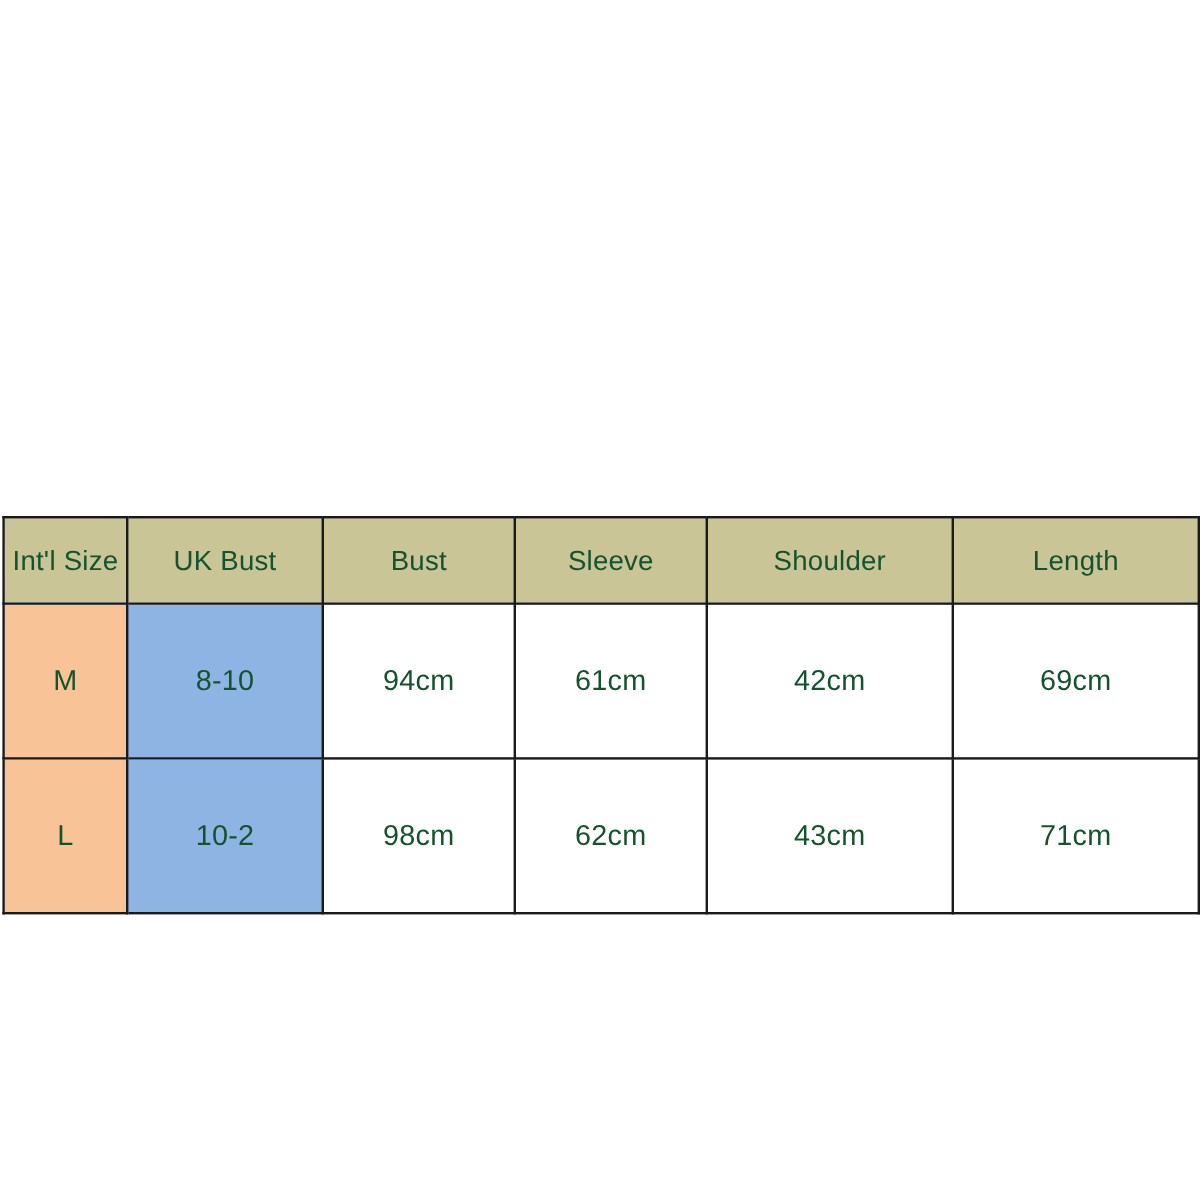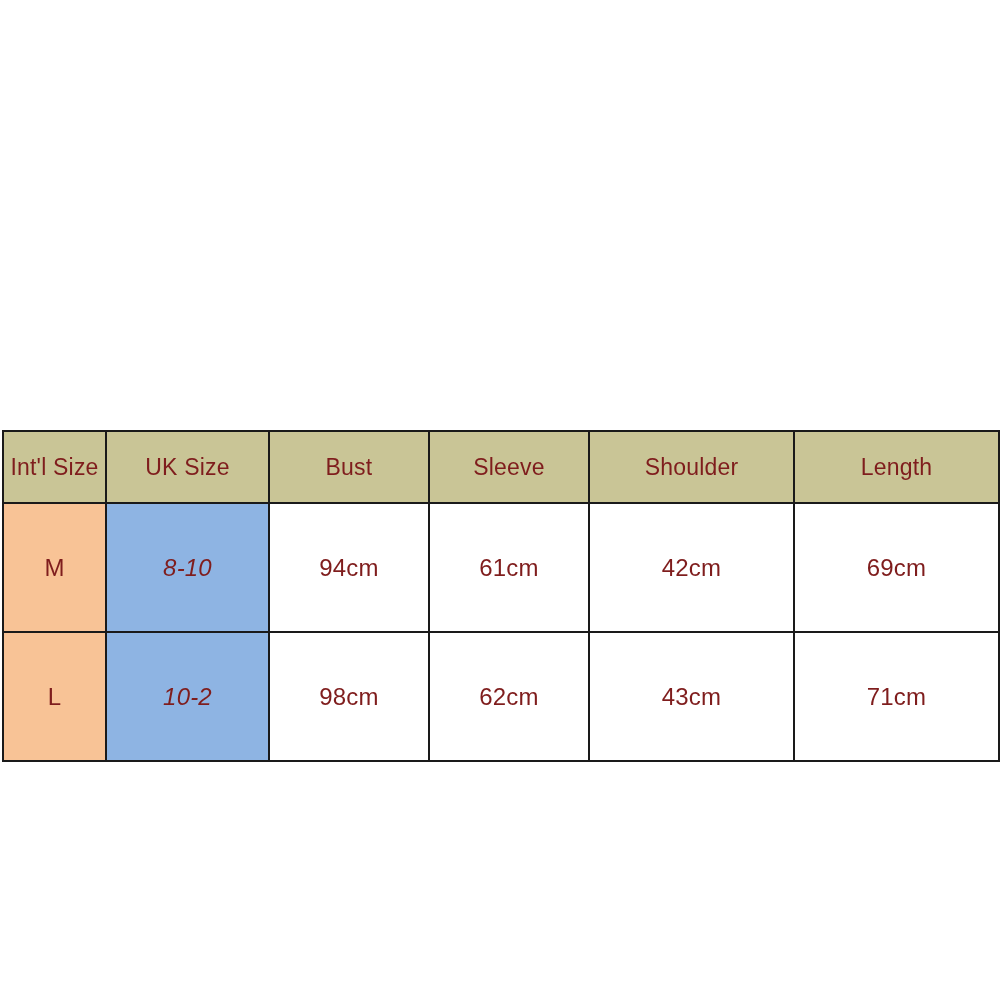--- a/index.html
+++ b/index.html
@@ -29,21 +29,21 @@
     border-collapse: collapse;
     table-layout: fixed;
   }
 
   table.size-chart td,
   table.size-chart th {
     border: 2px solid #1a1a1a;
     text-align: center;
     vertical-align: middle;
     font-weight: normal;
-    color: #7f1d1d;
+    color: #14532d;
     font-size: 23px;
     letter-spacing: 0.2px;
     padding: 0;
     background-clip: padding-box;
   }
 
   table.size-chart thead th {
     height: 70px;
     font-size: 23px;
   }
@@ -56,40 +56,40 @@
   
   col.c1 { width: 103px; }
   col.c2 { width: 163px; }
   col.c3 { width: 160px; }
   col.c4 { width: 160px; }
   col.c5 { width: 205px; }
   col.c6 { width: 205px; }
 
   .cell-head  { background: #c9c596; }
   .cell-intl  { background: #f8c396; }
-  .cell-uk    { background: #8eb4e3; font-style: italic; }
+  .cell-uk    { background: #8eb4e3; }
   .cell-plain { background: #ffffff; }
 </style>
 </head>
 <body>
 
 <div id="size-chart-wrap">
   <table class="size-chart">
     <colgroup>
       <col class="c1">
         <col class="c2">
         <col class="c3">
       <col class="c4">
         <col class="c5">
         <col class="c6">
     </colgroup>
     <thead>
       <tr>
         <th class="cell-head">Int'l Size</th>
-        <th class="cell-head">UK Size</th>
+        <th class="cell-head">UK Bust</th>
         <th class="cell-head">Bust</th>
         <th class="cell-head">Sleeve</th>
         <th class="cell-head">Shoulder</th>
         <th class="cell-head">Length</th>
       </tr>
     </thead>
     <tbody>
       <tr>
         <td class="cell-intl">M</td>
         <td class="cell-uk">8-10</td>

